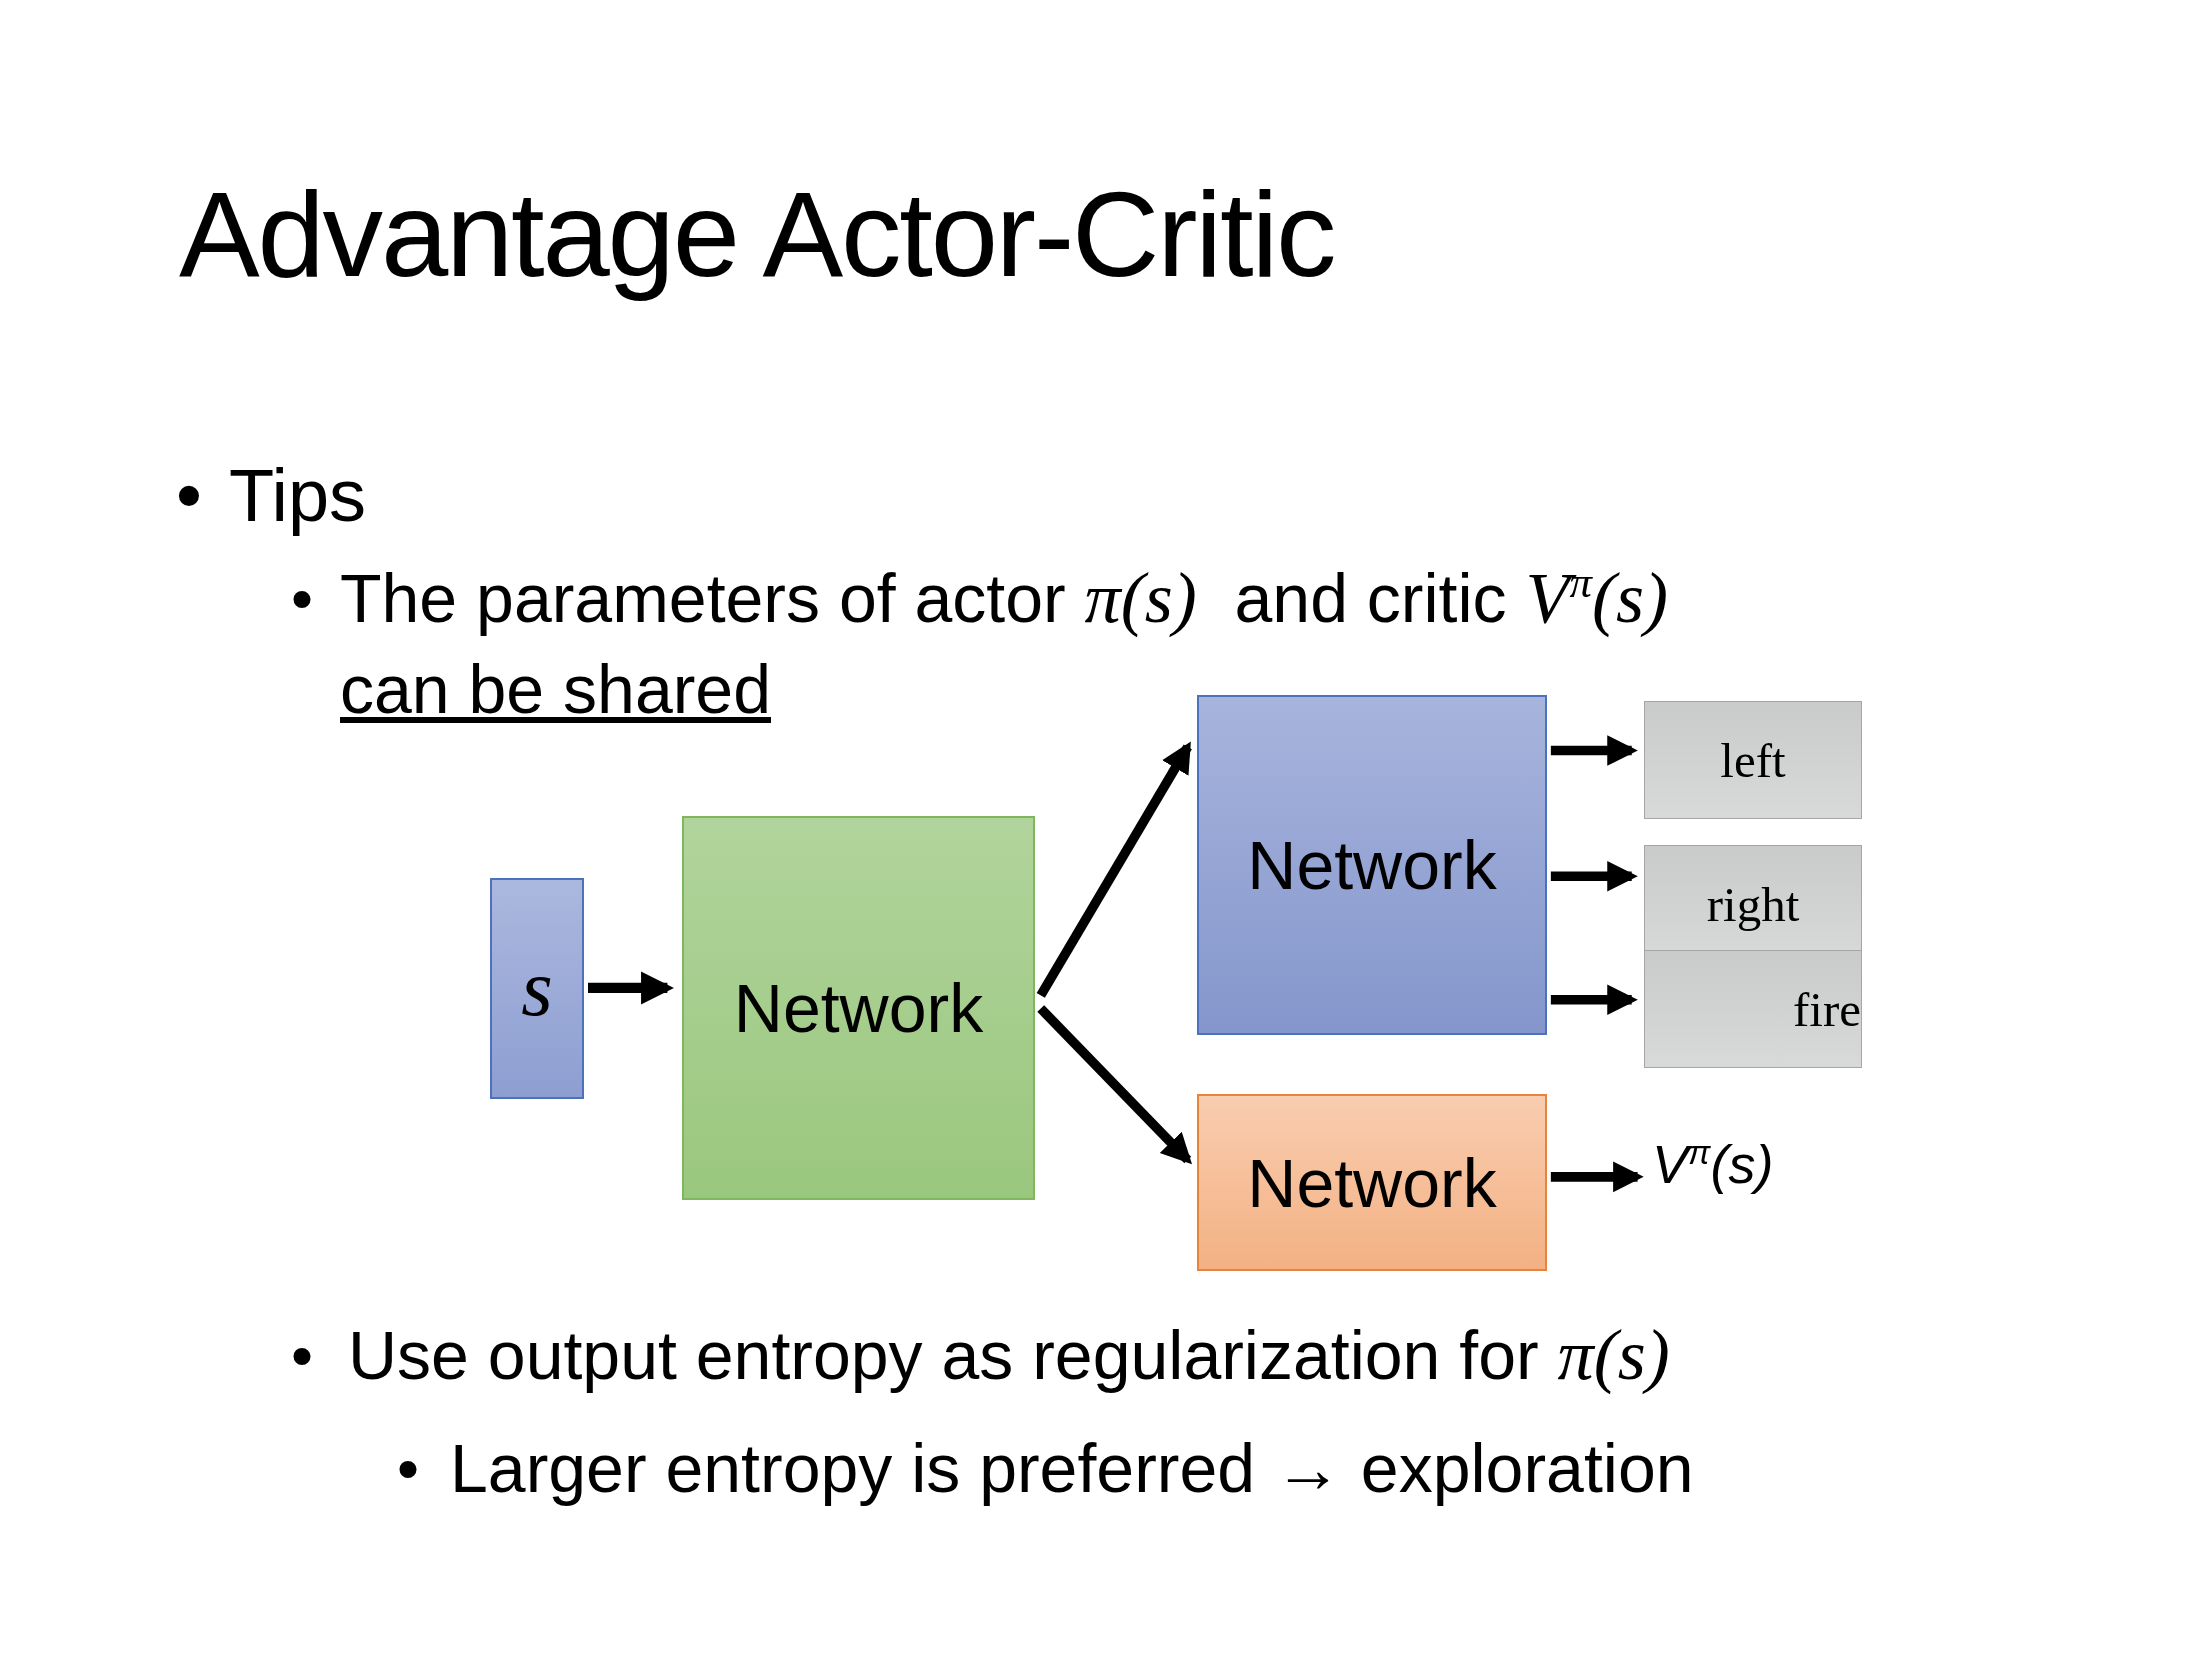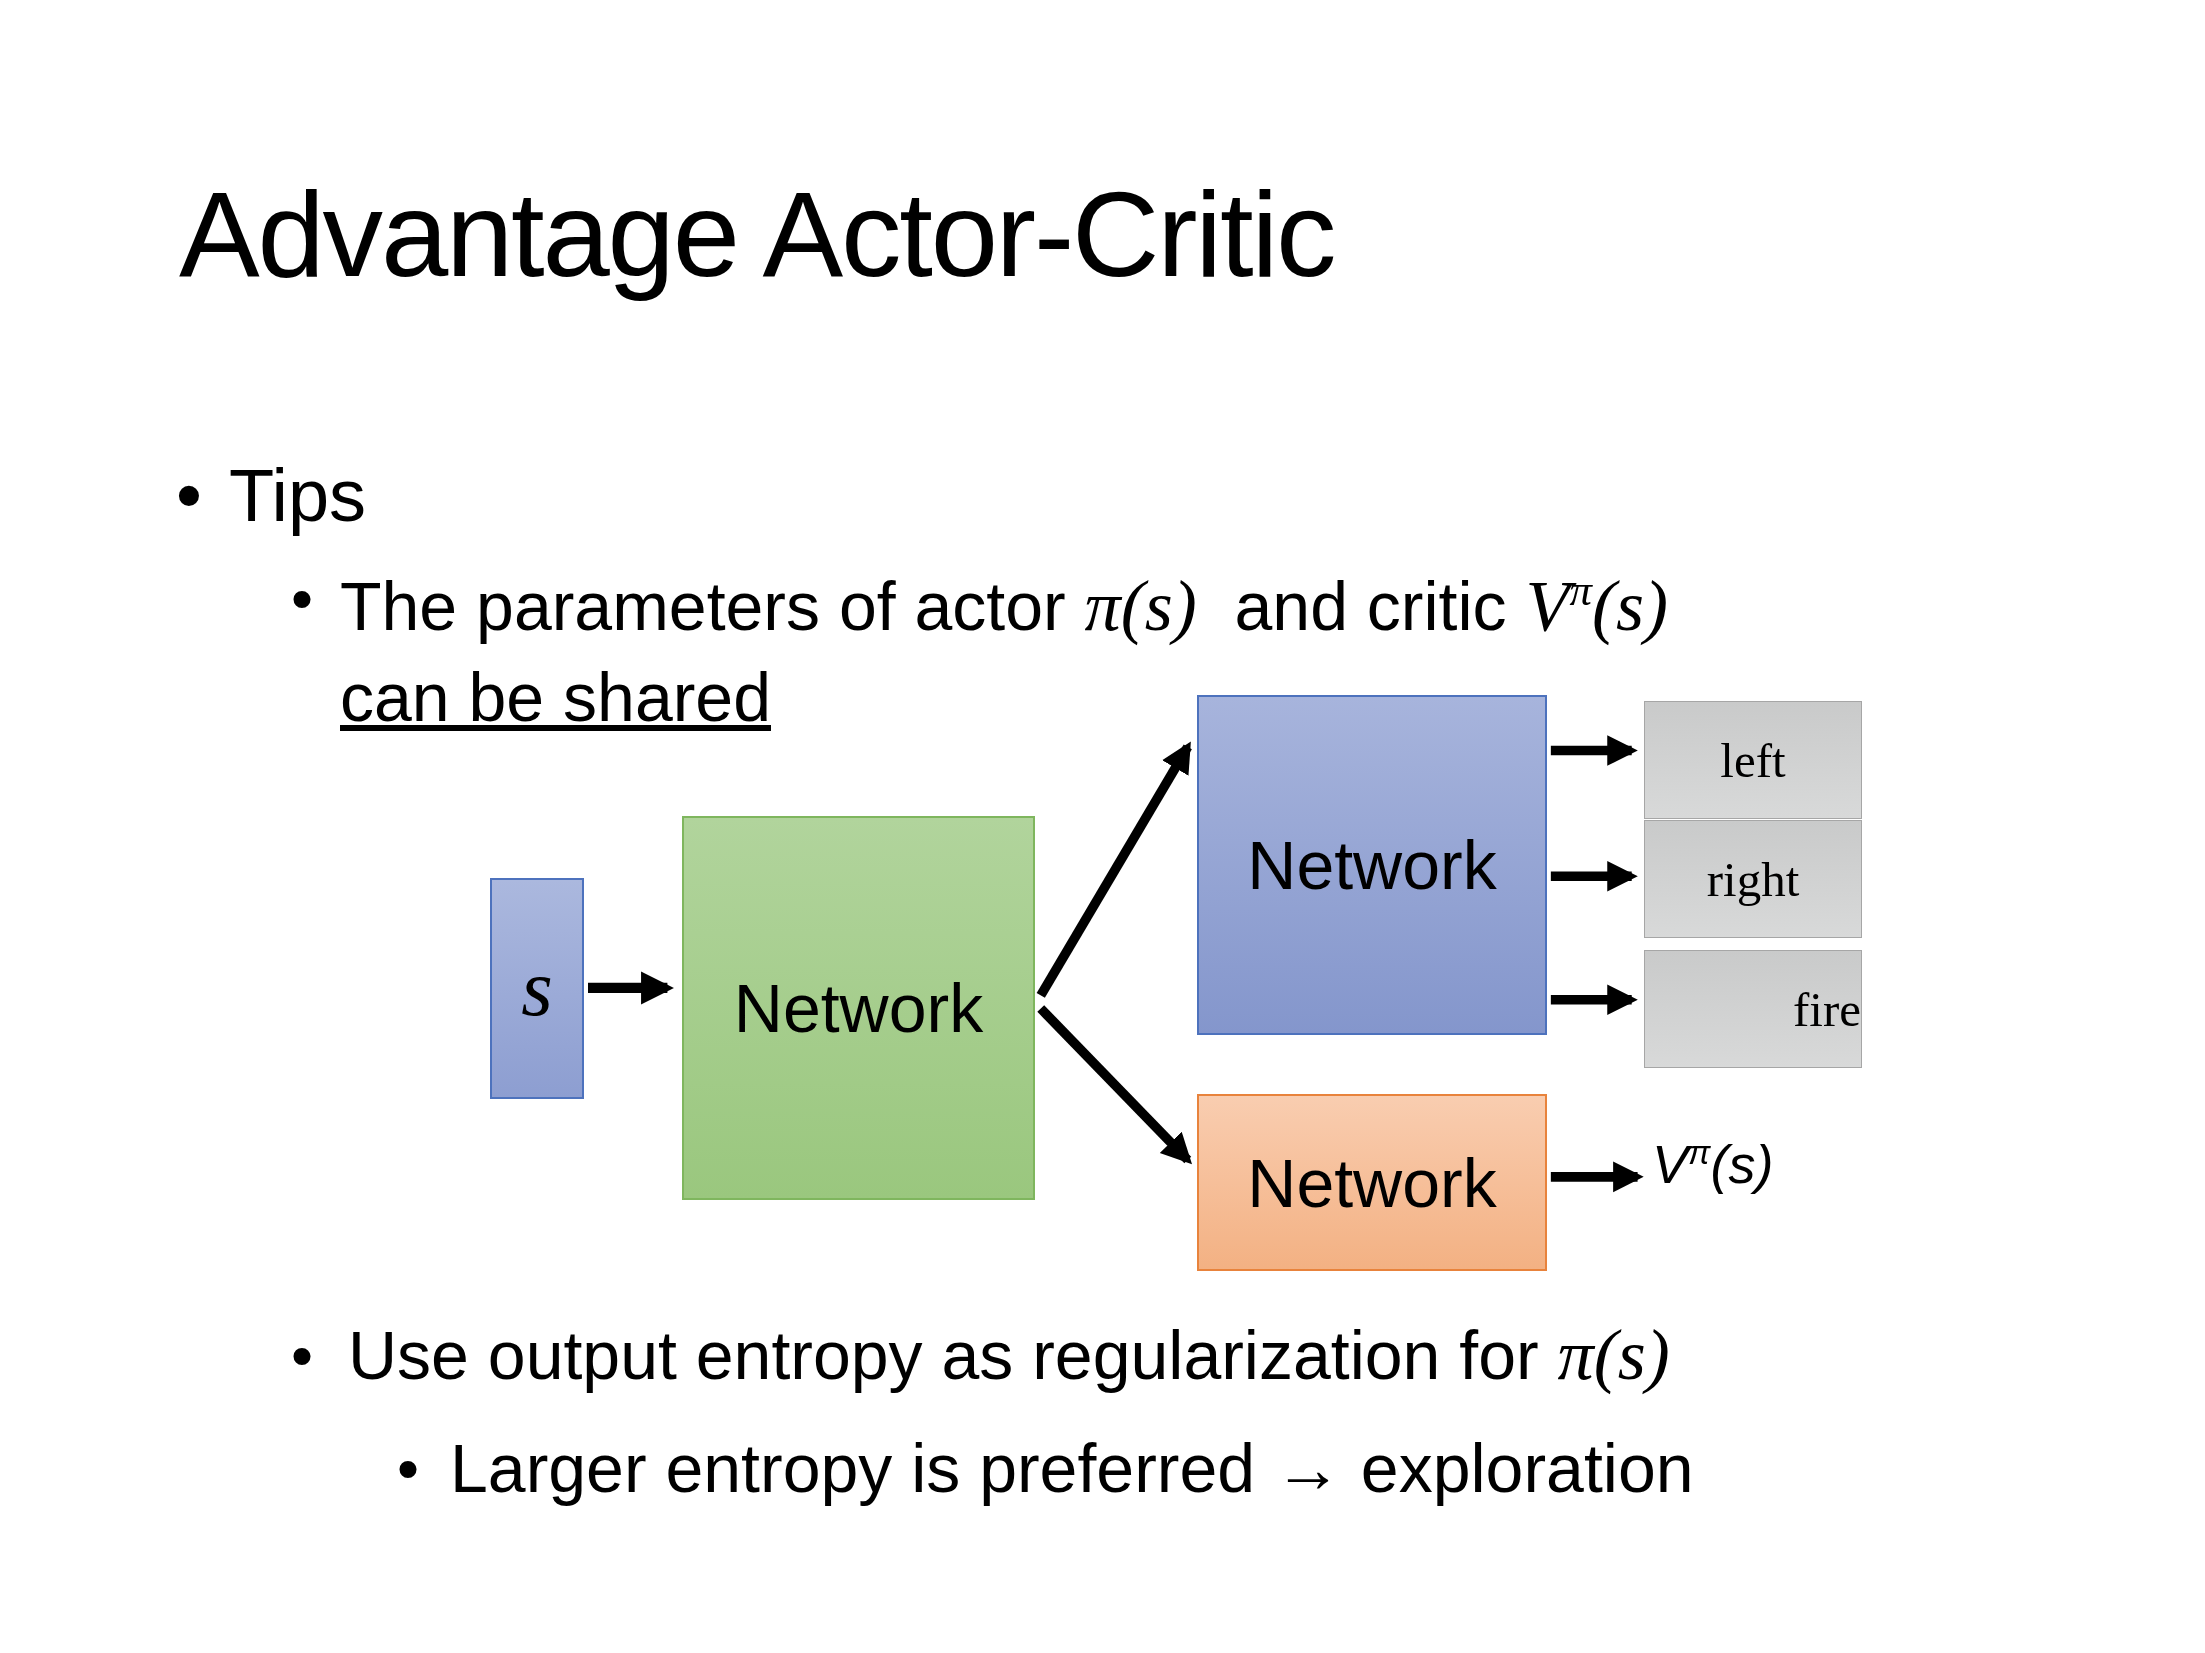--- a/index.html
+++ b/index.html
@@ -83,21 +83,21 @@
     font-size:68px;
   }
   .box-action{
     left:1644px;width:218px;height:118px;
     background:linear-gradient(180deg,#c9caca 0%,#d8d9d9 100%);
     border:1.5px solid #a6a6a6;
     font-family:"Liberation Serif", serif;
     font-size:49px;
   }
   .action-left{top:701px;}
-  .action-right{top:820px;}
+  .action-right{top:845px;}
   .action-fire{top:950px;justify-content:flex-end;}
   .critic-output{
     left:1652px;top:1129px;
     font-family:Liberation Sans, sans-serif;
     font-style:italic;
     font-size:54px;
     line-height:1.3;
     white-space:nowrap;
   }
   .critic-output sup{
@@ -119,21 +119,21 @@
   <div class="abs title">Advantage Actor-Critic</div>
 
   <div class="abs bullet-row lvl1">
     <span class="dot">•</span>
     <span>Tips</span>
   </div>
 
   <div class="abs bullet-row lvl2">
     <span class="dot">•</span>
     <span>
-      <span style="display:block;margin-top:8px;"><span>The parameters of actor </span><span class="math">π(s)</span><span style="white-space:pre;">  and critic </span><span class="math"><span>V</span><sup>π</sup><span>(s)</span></span></span>
+      <span style="display:block;"><span>The parameters of actor </span><span class="math">π(s)</span><span style="white-space:pre;">  and critic </span><span class="math"><span>V</span><sup>π</sup><span>(s)</span></span></span>
       <span style="display:block;text-decoration:underline;">can be shared</span>
     </span>
   </div>
 
   <div class="box box-state">
     <span>s</span>
   </div>
 
   <div class="box box-shared">
     <span>Network</span>

